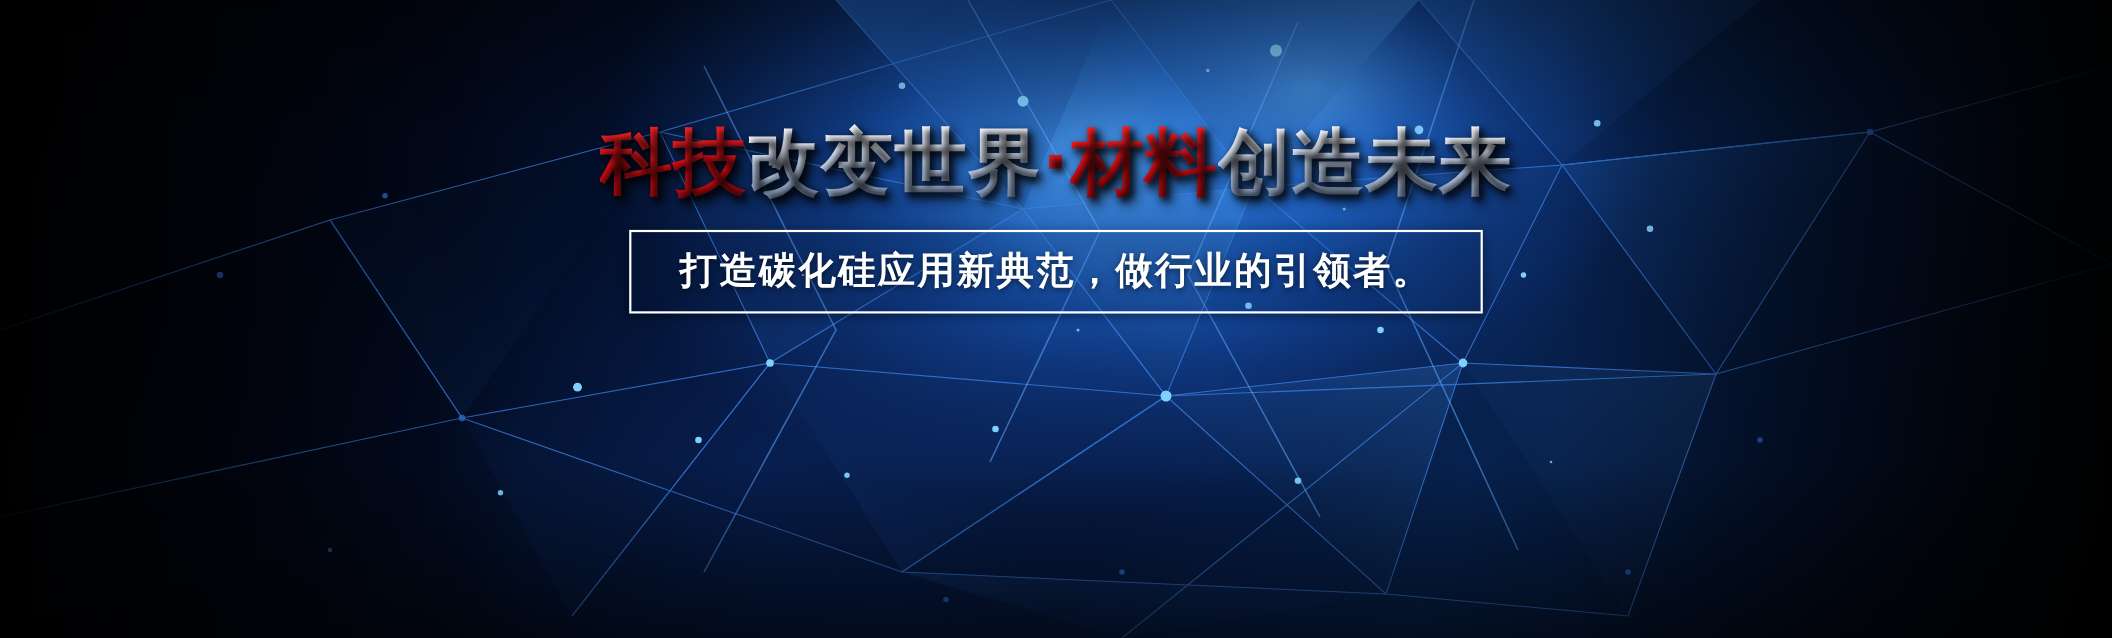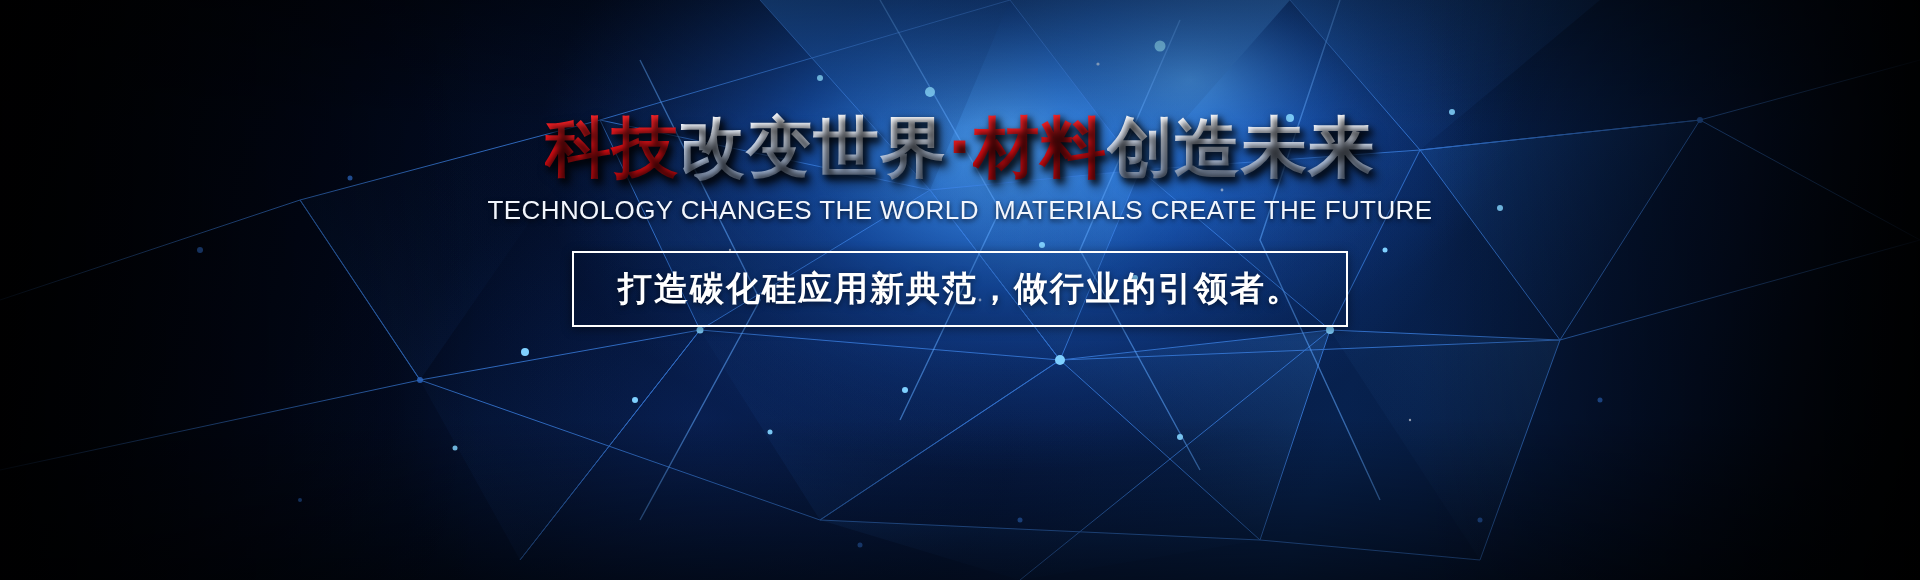--- a/index.html
+++ b/index.html
@@ -220,20 +220,19 @@
       </g>
     </svg>
   </div>
 
   <div class="vignette"></div>
 
   <div class="content">
 
     <h1 class="headline"><span class="hl-red">科技</span><span class="hl-silver">改变世界</span><span class="hl-dot">·</span><span class="hl-red">材料</span><span class="hl-silver">创造未来</span></h1>
 
-    <div class="subline">TECHNOLOGY CHANGES THE WORLD  MATERIALS CREATE THE FUTURE</div>
 
     <div class="slogan-box">
       <div class="slogan-text">打造碳化硅应用新典范，做行业的引领者。</div>
     </div>
 
   </div>
 </div>
 
 </body></html>

